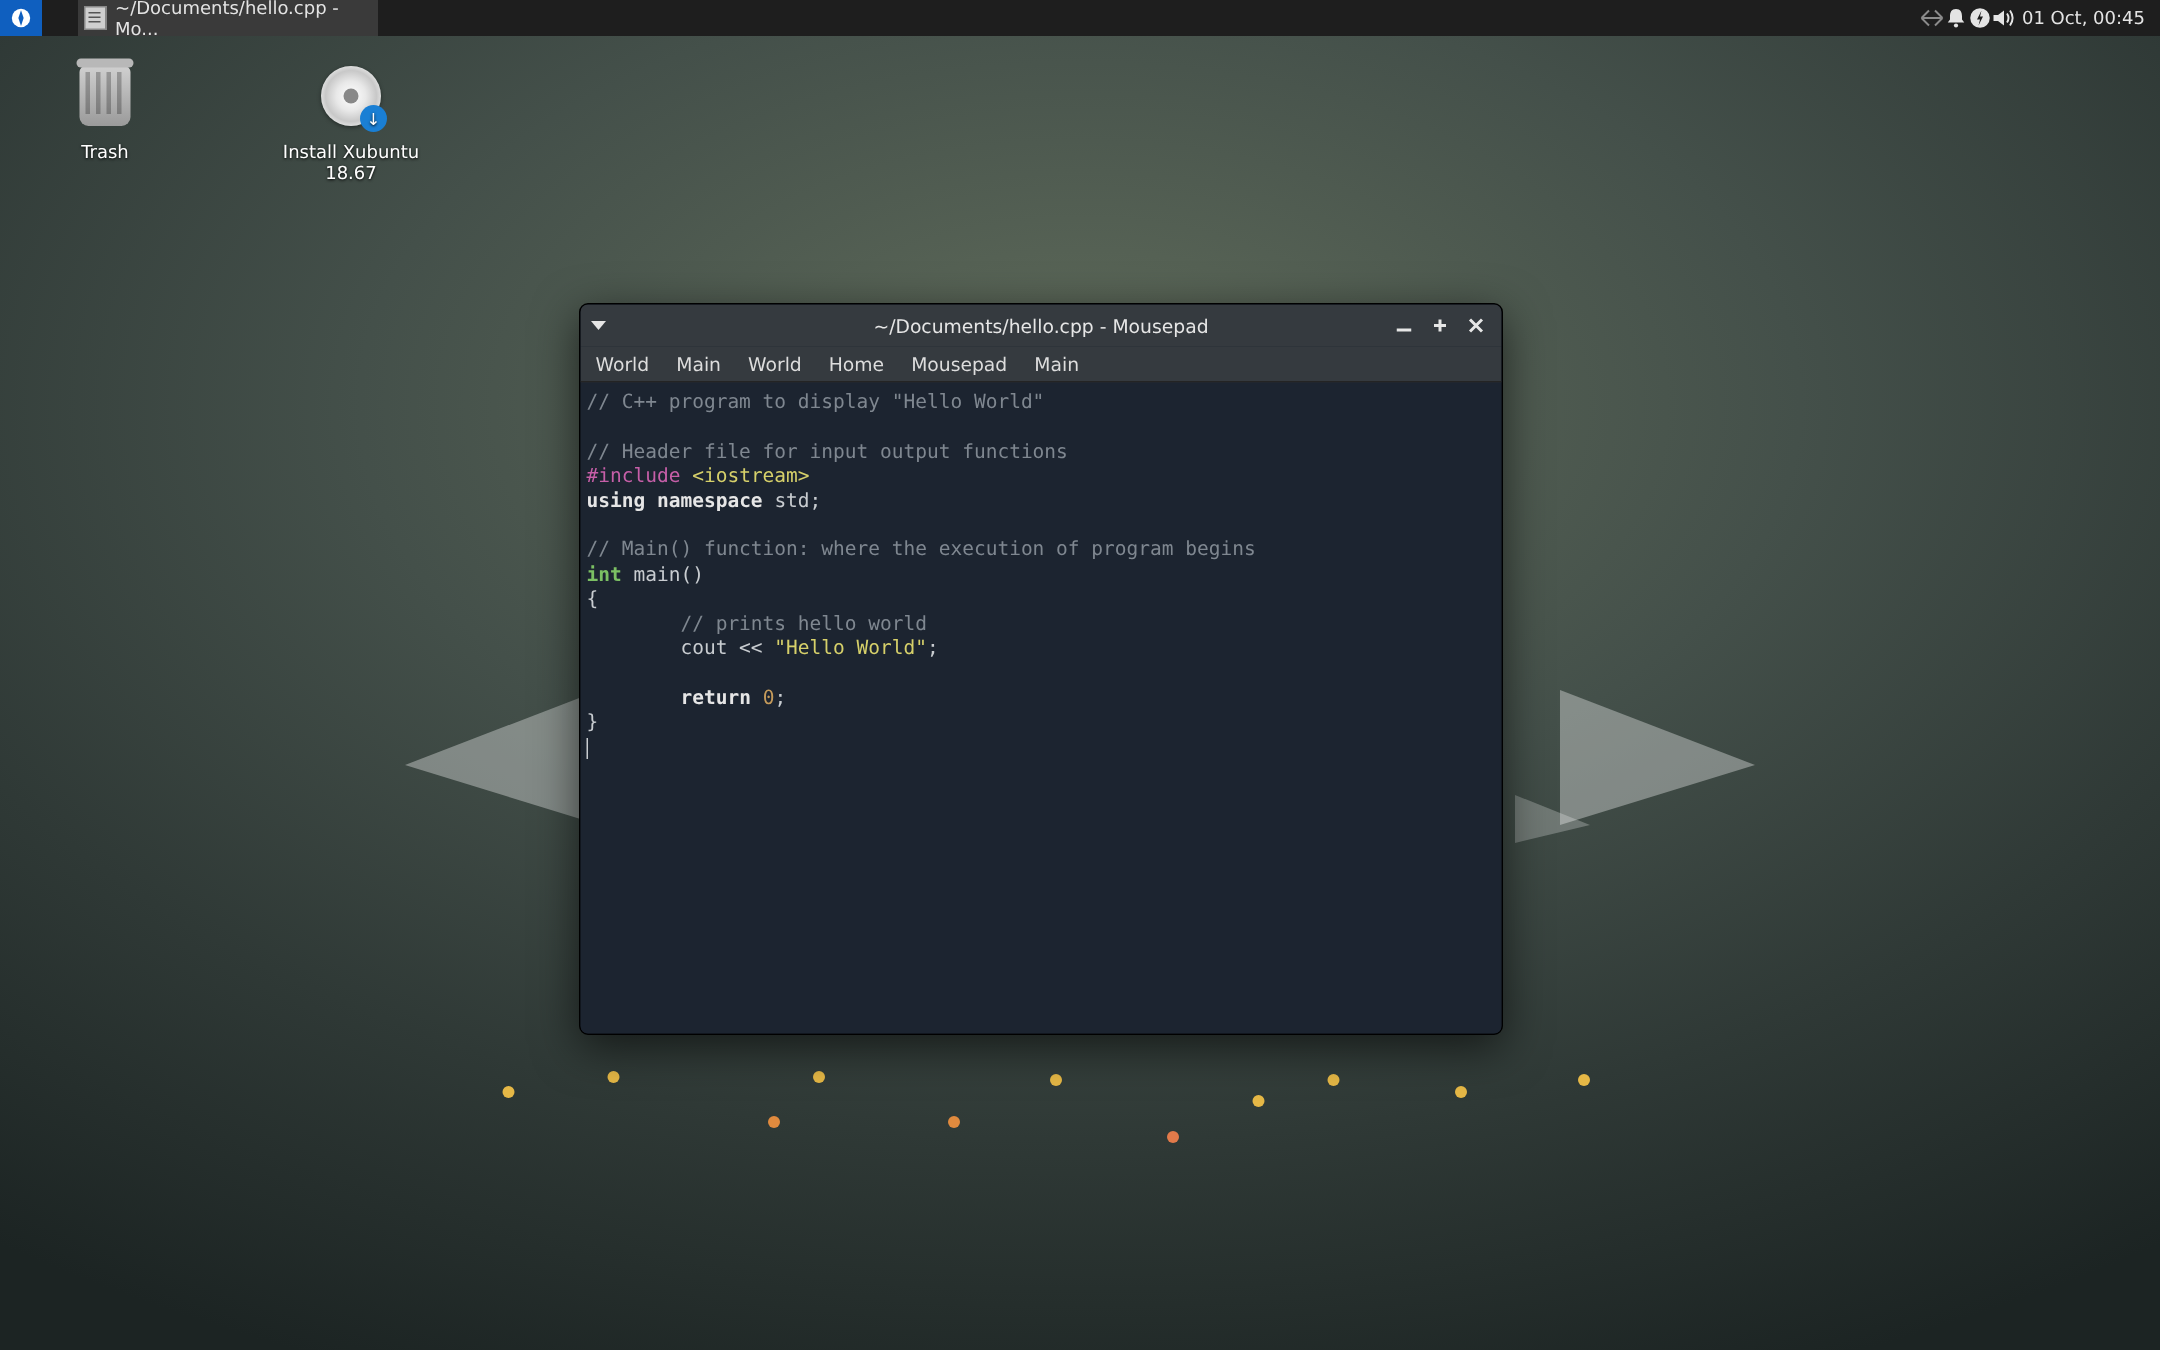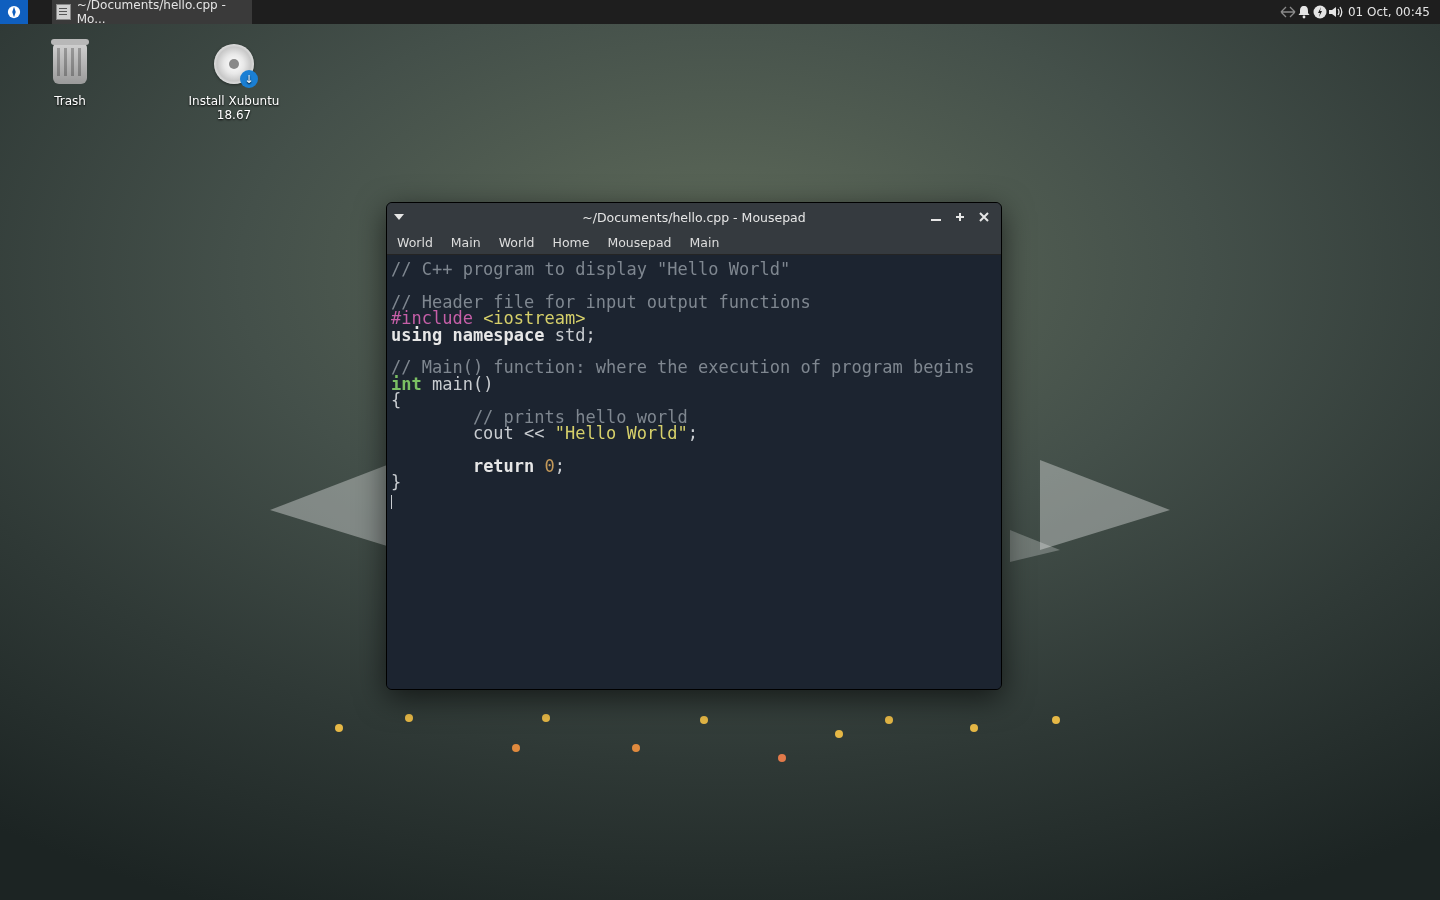--- a/index.html
+++ b/index.html
@@ -42,21 +42,21 @@
 
 
 .window { position:absolute; left:386px; top:202px; width:616px; height:488px; background:#1c2430; border:1px solid #000; border-radius:6px; box-shadow:0 8px 30px rgba(0,0,0,.6); display:flex; flex-direction:column; z-index:50; overflow:hidden;}
 .titlebar { height:28px; background:#353a3f; color:#e6e6e6; display:flex; align-items:center; font-size:12.5px; position:relative; }
 .title-menu-ico{ width:24px; display:flex; justify-content:center; }
 .title-text{ position:absolute; left:0; right:0; text-align:center; pointer-events:none;}
 .win-btns{ margin-left:auto; display:flex; gap:10px; padding-right:10px; z-index:2;}
 .win-btn{ width:14px; height:14px; display:flex; align-items:center; justify-content:center; color:#e6e6e6; font-size:14px; cursor:pointer;}
 .menubar{ height:24px; background:#353a3f; display:flex; gap:18px; padding:0 10px; align-items:center; font-size:12.5px; color:#ddd; border-bottom:1px solid #242424;}
 .menubar span{cursor:pointer;}
-.editor{ flex:1; background:#1c2430; color:#c8ccd0; font-family:"DejaVu Sans Mono","Liberation Mono",monospace; font-size:17px; line-height:16.4px; padding:6px 4px; white-space:pre; overflow:hidden; position:relative;}
+.editor{ flex:1; background:#1c2430; color:#c8ccd0; font-family:"DejaVu Sans Mono","Liberation Mono",monospace; font-size:13px; line-height:16.4px; padding:6px 4px; white-space:pre; overflow:hidden; position:relative;}
 .tok-comment{ color:#7f8790; }
 .tok-pre{ color:#c65fa8; }
 .tok-inc{ color:#d6d06a; }
 .tok-kw{ color:#e6e6e6; font-weight:bold; }
 .tok-type{ color:#7bbf63; font-weight:bold; }
 .tok-str{ color:#d6d06a; }
 .tok-num{ color:#c49a5a; }
 .cursor{display:inline-block;width:1px;height:14px;background:#c8ccd0;vertical-align:text-bottom;}
 
 .connect-ico{opacity:.55;}

